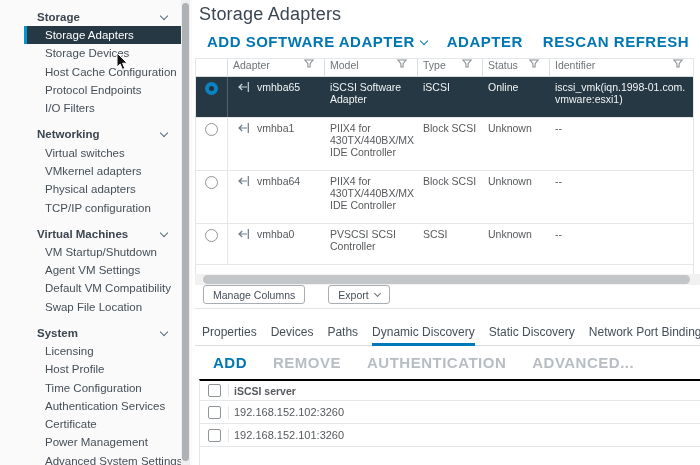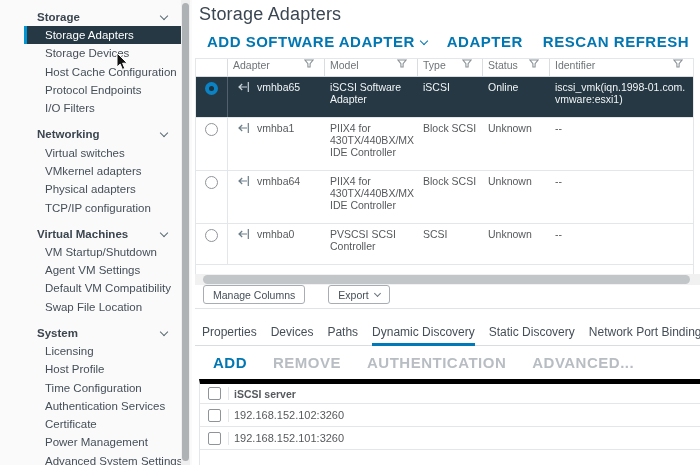--- a/index.html
+++ b/index.html
@@ -59,21 +59,21 @@
     font-size:10.5px;color:#454f58;display:flex;align-items:center;gap:6px;cursor:pointer}
   .fbtn .chev{width:4px;height:4px;border-color:#6b757d}
   
   #tabs{position:absolute;top:321px;left:0;width:505px;height:25px;border-bottom:1px solid #d9dde0;
     display:flex;gap:14px;padding-left:7px;box-sizing:border-box;align-items:flex-end;background:#fff}
   .tab{font-size:12px;color:#454f58;padding-bottom:6px;position:relative;white-space:nowrap;cursor:pointer}
   .tab.active::after{content:'';position:absolute;left:0;right:0;bottom:-1px;height:3px;background:#0079b8}
   
   #dtoolbar{position:absolute;top:354px;left:18px;display:flex;gap:26px;align-items:flex-end}
   
-  #grid2{position:absolute;top:379px;left:4px;width:501px;height:86px;border-top:5px solid #000000;
+  #grid2{position:absolute;top:379px;left:4px;width:501px;height:86px;border-top:2px solid #000000;
     border-left:1px solid #e4e7e9;box-sizing:border-box;background:#fff}
   .g2row{display:flex;align-items:center;height:23px;border-bottom:1px solid #e4e7e9;box-sizing:border-box;
     padding-left:8px;font-size:11px;color:#56595c}
   .g2row.head{height:20px;font-weight:700;font-size:10.5px;color:#565a5e}
   .cb{width:13px;height:13px;border:1px solid #8f9499;border-radius:2px;background:#fff;box-sizing:border-box;flex:none;cursor:pointer}
   .g2sep{width:1px;height:13px;background:#e4e7e9;margin-left:7px}
   .g2label{padding-left:5px}
   
   #cursor{position:absolute;left:116px;top:52px;pointer-events:none}
 </style>

